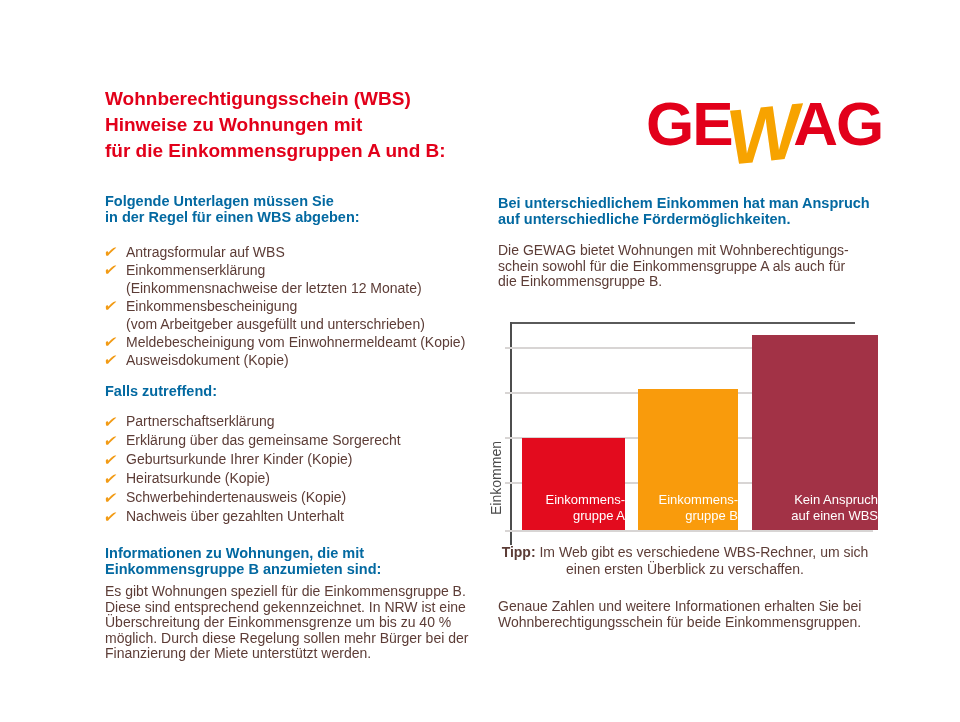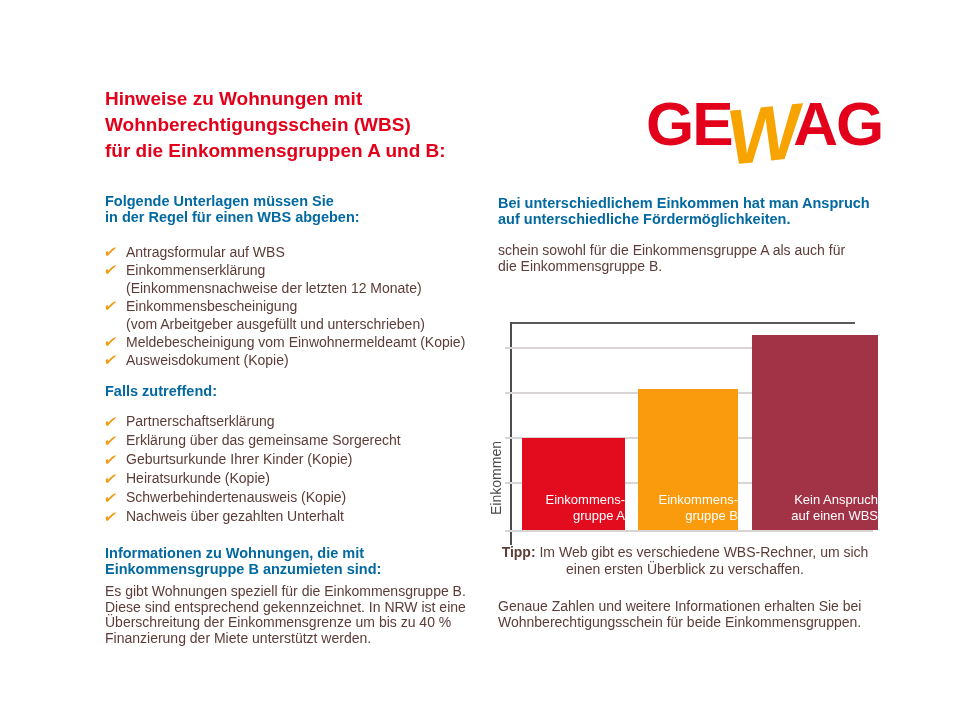--- a/index.html
+++ b/index.html
@@ -47,22 +47,22 @@
   .tip{left:498px;top:544px;width:374px;text-align:center;font-size:14px;line-height:17px;}
   .tip b{color:#5C3C36;}
   .outro{left:498px;top:599px;width:390px;}
 </style>
 </head>
 <body>
 
 <div class="page">
 
   <div class="abs headline">
+    <div>Wohnberechtigungsschein (WBS)</div>
     <div>Hinweise zu Wohnungen mit</div>
-    <div>Wohnberechtigungsschein (WBS)</div>
     <div>für die Einkommensgruppen A und B:</div>
   </div>
 
   <div class="abs logo">
     <span class="logo-red">GE</span>
     <span class="logo-w">W</span>
     <span class="logo-red">AG</span>
   </div>
 
   <div class="abs sec-heading s1h">
@@ -123,28 +123,30 @@
   </ul>
 
   <div class="abs sec-heading s3h">
     <div>Informationen zu Wohnungen, die mit</div>
     <div>Einkommensgruppe B anzumieten sind:</div>
   </div>
   <div class="abs para s3p">
     <div>Es gibt Wohnungen speziell für die Einkommensgruppe B.</div>
     <div>Diese sind entsprechend gekennzeichnet. In NRW ist eine</div>
     <div>Überschreitung der Einkommensgrenze um bis zu 40 %</div>
+    <div>möglich. Durch diese Regelung sollen mehr Bürger bei der</div>
     <div>Finanzierung der Miete unterstützt werden.</div>
   </div>
 
   <div class="abs sec-heading rh">
     <div>Bei unterschiedlichem Einkommen hat man Anspruch</div>
     <div>auf unterschiedliche Fördermöglichkeiten.</div>
   </div>
   <div class="abs para rintro">
+    <div>Die GEWAG bietet Wohnungen mit Wohnberechtigungs-</div>
     <div>schein sowohl für die Einkommensgruppe A als auch für</div>
     <div>die Einkommensgruppe B.</div>
   </div>
 
   <div class="abs chart">
     <div class="chart-topline"></div>
     <div class="chart-axis"></div>
     <div class="grid" style="top:27px"></div>
     <div class="grid" style="top:72px"></div>
     <div class="grid" style="top:117px"></div>

